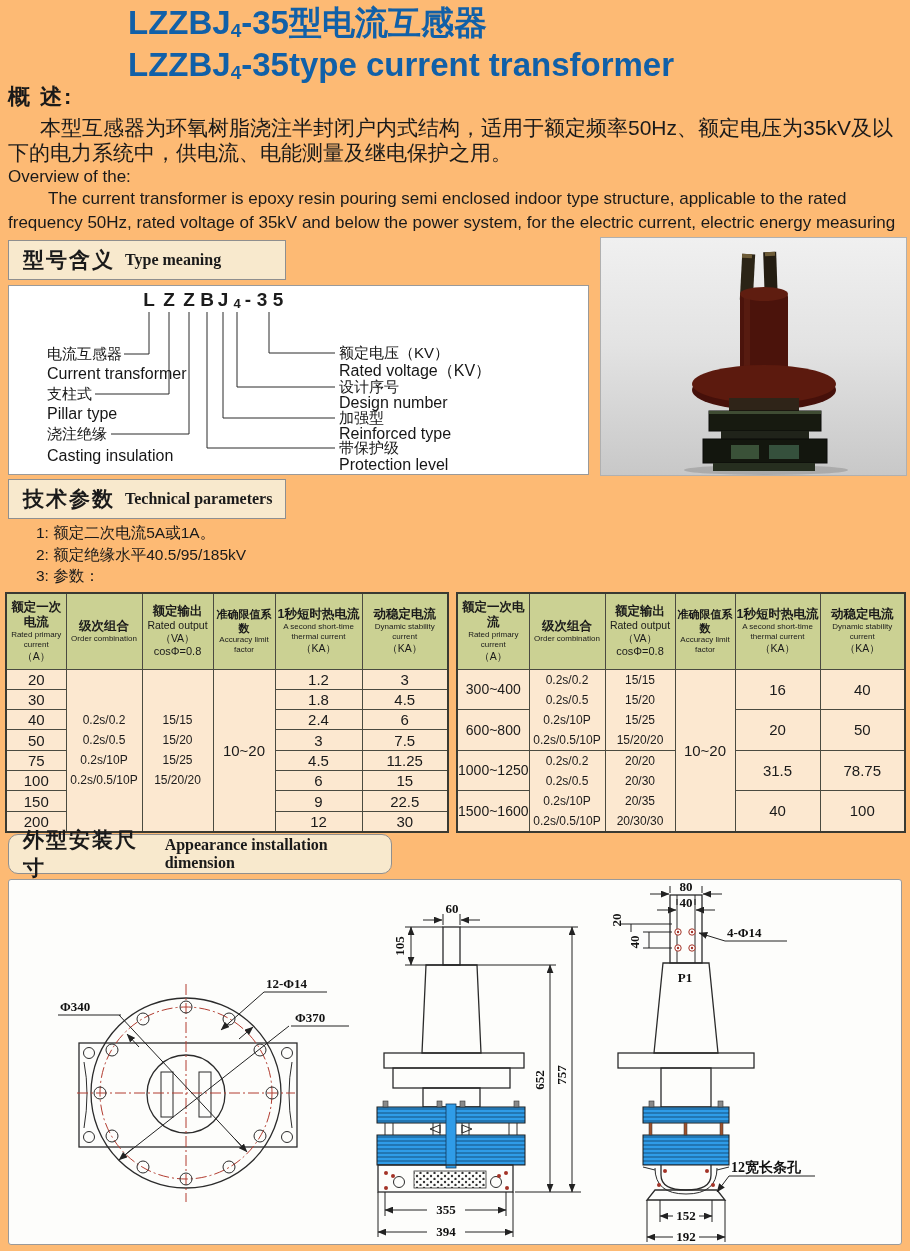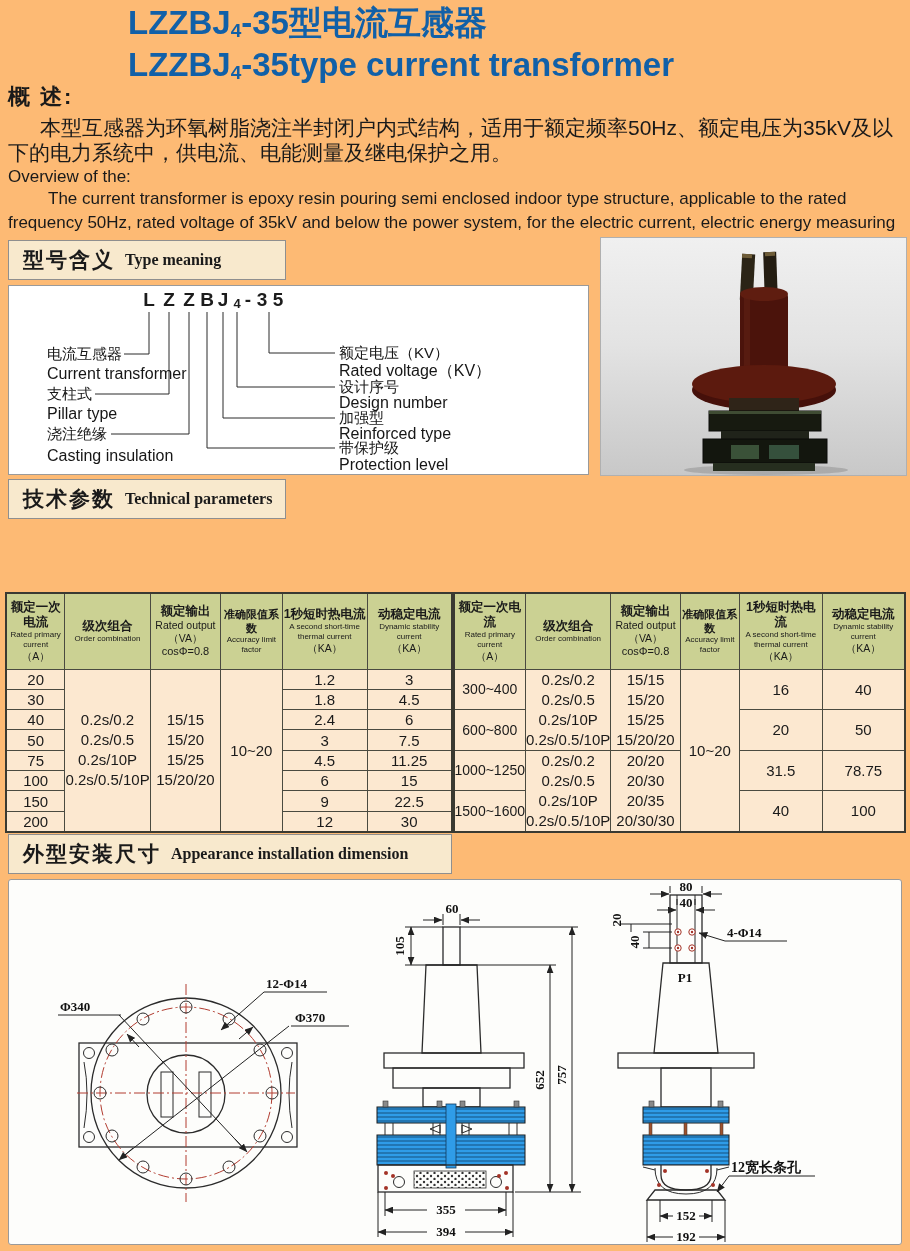--- a/index.html
+++ b/index.html
@@ -19,21 +19,21 @@
   .ov-para-en { font-size:17px; line-height:24px; text-indent:40px; }
 
   
   .section-bar { position:absolute; left:8px; height:40px; background:#f8e9cd;
                  border:1px solid #8f8f8f; box-sizing:border-box; display:flex;
                  align-items:center; padding-left:14px; }
   .bar-zh { font-size:21px; font-weight:bold; font-family:"Liberation Serif",serif; letter-spacing:2px; }
   .bar-en { font-size:16px; font-weight:bold; font-family:"Liberation Serif",serif; margin-left:10px; }
   #bar-type { top:240px; width:278px; }
   #bar-tech { top:479px; width:278px; }
-  #bar-dim  { top:834px; width:444px; }
+  #bar-dim  { top:834px; width:384px;border-radius:10px; }
 
   
   .diagram-box { position:absolute; left:8px; top:285px; width:581px; height:190px;
                  border:1px solid #9a9a9a; box-sizing:border-box; background:#fff; }
   .diagram-box svg { display:block; }
   .code-letter { font:600 19px "Liberation Sans",sans-serif; fill:#1c1c1c; }
   .code-letter-small { font:600 13px "Liberation Sans",sans-serif; fill:#1c1c1c; }
   .lab-zh { font:15px "Liberation Sans",sans-serif; fill:#161616; }
   .lab-en { font:16px "Liberation Sans",sans-serif; fill:#161616; }
   .dline { stroke:#2a2a2a; stroke-width:1; fill:none; }
@@ -56,21 +56,21 @@
   .dtable td { background:#fce8d0; }
   .hzh  { font-size:12.5px; font-weight:bold; line-height:15px; }
   .hzh4 { font-size:11px; font-weight:bold; line-height:14px; }
   .hen  { font-size:8px; line-height:10px; }
   .hunit{ font-size:10.5px; line-height:13px; }
   .hnote{ font-size:11px; line-height:13px; }
   .num  { font-size:15px; }
   .range{ font-size:14px; }
   #t-left tbody tr { height:20px; }
   #t-right tbody tr { height:40px; }
-  .mcell div { font-size:15px; line-height:20px; }
+  .mcell div { font-size:12px; line-height:20px; }
   .acc { font-size:15px; }
 
   
   .drawing-box { position:absolute; left:8px; top:879px; width:894px; height:366px;
                  border:1px solid #9a9a9a; border-radius:3px; box-sizing:border-box; background:#fdfdfb; }
   .dim { font:bold 13px "Liberation Serif",serif; fill:#111; }
   .dimzh { font:bold 14px "Liberation Serif",serif; fill:#111; }
   .oline { stroke:#2b2b2b; stroke-width:1.3; fill:none; }
   .tline { stroke:#2b2b2b; stroke-width:1; fill:none; }
   .dimline { stroke:#222; stroke-width:1; fill:none; }
@@ -160,20 +160,25 @@
       <rect x="112" y="225" width="102" height="8" fill="#262e1f"></rect>
     </svg>
   </div>
 
   <div class="section-bar" id="bar-tech">
     <span class="bar-zh">技术参数</span>
     <span class="bar-en">Technical parameters</span>
   </div>
 
   <div class="notes">
+    <div class="notes-zh">
+      <div>1: 额定二次电流5A或1A。</div>
+      <div>2: 额定绝缘水平40.5/95/185kV</div>
+      <div>3: 参数：</div>
+    </div>
   </div>
 
   <div class="tables">
 
     <table class="dtable" id="t-left">
       <colgroup>
           <col style="width:60px">
           <col style="width:76px">
           <col style="width:71px">
           <col style="width:62px">

